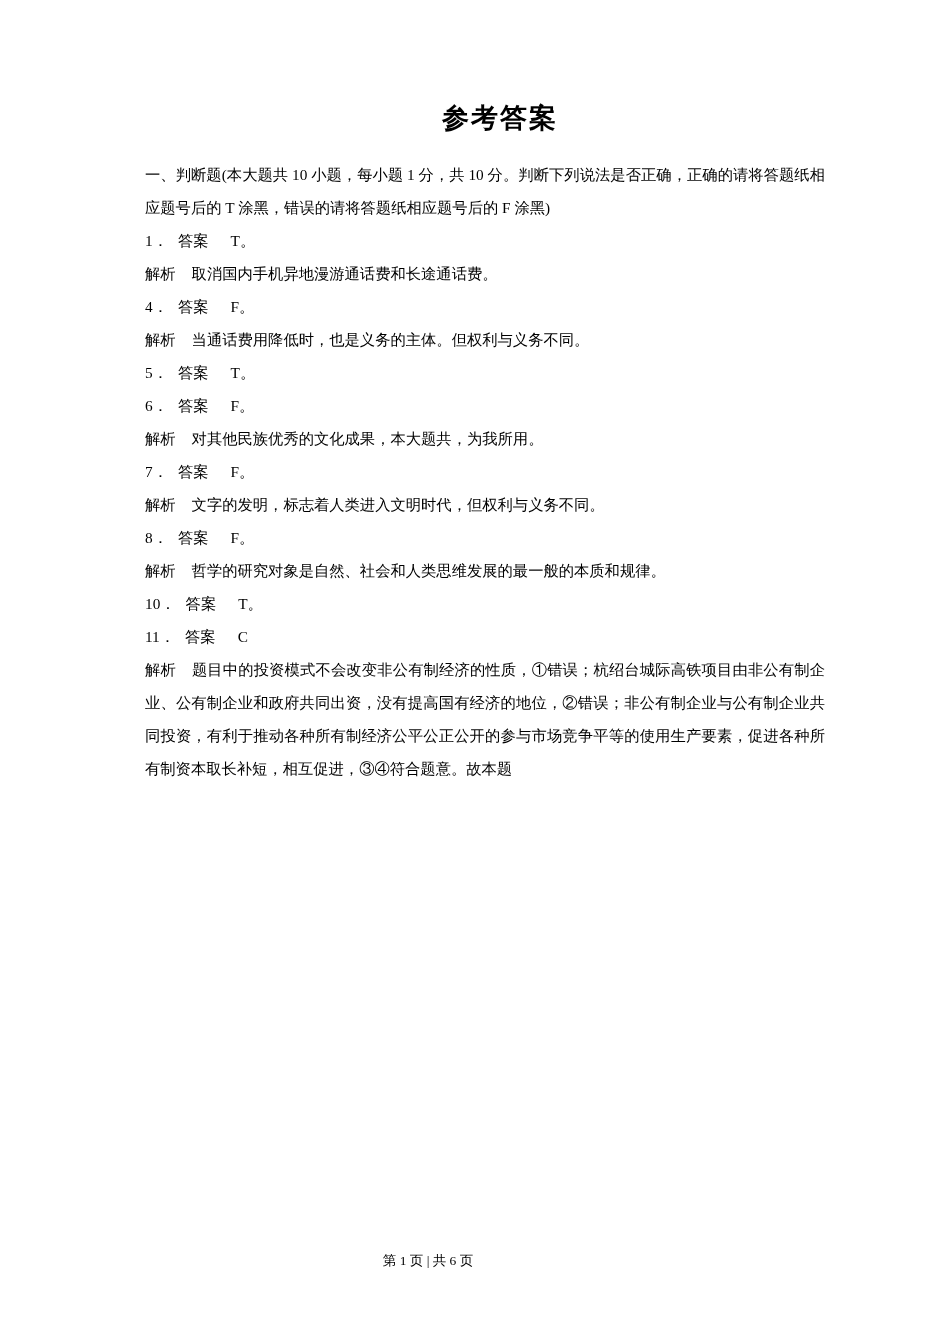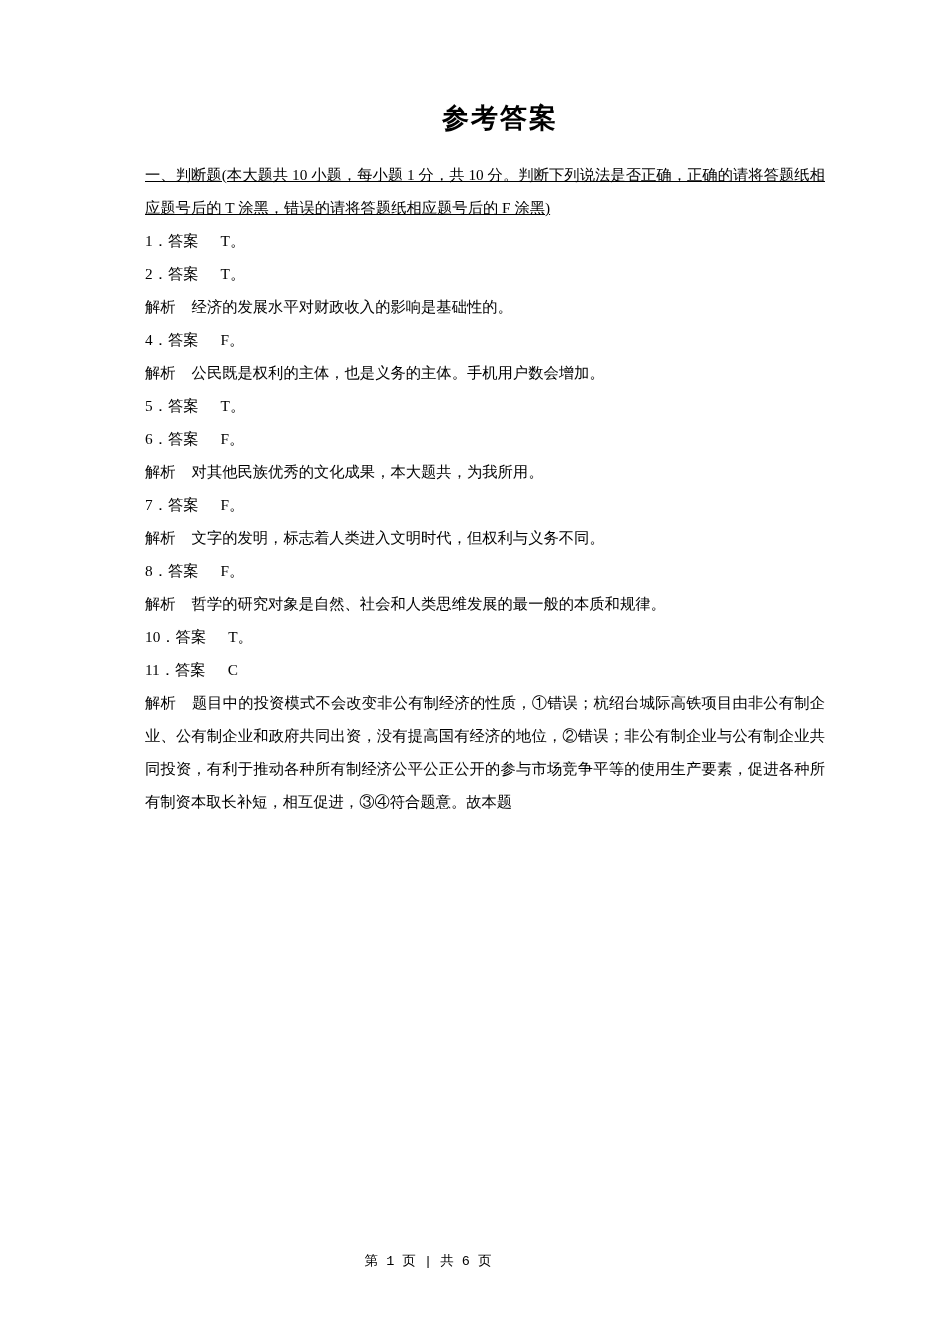--- a/index.html
+++ b/index.html
@@ -36,29 +36,29 @@
     font-size: 27px;
     letter-spacing: 2px;
     margin: 0 0 22px 0;
     padding-left: 30px;
   }
   .section-head {
     font-size: 15.3px;
     line-height: 33px;
     text-align: justify;
     margin: 0;
-    text-decoration: underline;
   }
   .ans-line {
     font-size: 15.3px;
     line-height: 33px;
     margin: 0;
     white-space: nowrap;
   }
   .lbl {
+    margin-left: 10px;
   }
   .val {
     margin-left: 22px;
   }
   .expl {
     font-size: 15.3px;
     line-height: 33px;
     text-align: justify;
     margin: 0;
     text-indent: 0;
@@ -66,51 +66,48 @@
   .expl .etag {
     margin-right: 16px;
   }
   .footer {
     position: absolute;
     left: 0;
     top: 1252px;
     width: 856px;
     text-align: center;
     font-size: 13.5px;
-    font-family: Liberation Mono, monospace;
+    font-family: Liberation Serif, serif;
   }
 </style>
 </head>
 <body>
 
 <div class="page">
 
   <div class="content">
 
     <div class="doc-title">参考答案</div>
 
     <div class="section-head">一、判断题(本大题共 10 小题，每小题 1 分，共 10 分。判断下列说法是否正确，正确的请将答题纸相应题号后的 T 涂黑，错误的请将答题纸相应题号后的 F 涂黑)</div>
 
     <div class="ans-line">
       <span>1．</span><span class="lbl">答案</span><span class="val">T。</span>
     </div>
 
-    <div class="ans-line">
-      <span>2．</span><span class="lbl">答案</span><span class="val">T。</span>
-    </div>
 
     <div class="expl">
-      <span class="etag">解析</span><span>经济的发展水平对财政收入的影响是基础性的。</span>
+      <span class="etag">解析</span><span>取消国内手机异地漫游通话费和长途通话费。</span>
     </div>
 
     <div class="ans-line">
       <span>4．</span><span class="lbl">答案</span><span class="val">F。</span>
     </div>
     <div class="expl">
-      <span class="etag">解析</span><span>公民既是权利的主体，也是义务的主体。手机用户数会增加。</span>
+      <span class="etag">解析</span><span>当通话费用降低时，也是义务的主体。但权利与义务不同。</span>
     </div>
 
     <div class="ans-line">
       <span>5．</span><span class="lbl">答案</span><span class="val">T。</span>
     </div>
 
     <div class="ans-line">
       <span>6．</span><span class="lbl">答案</span><span class="val">F。</span>
     </div>
     <div class="expl">

